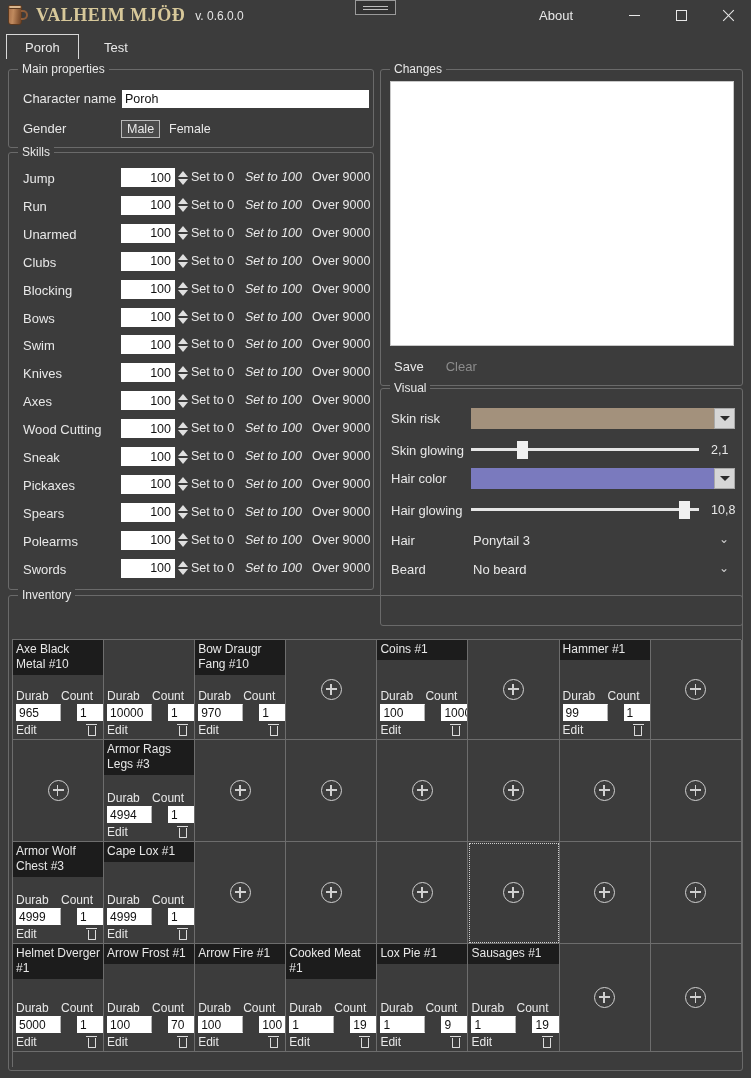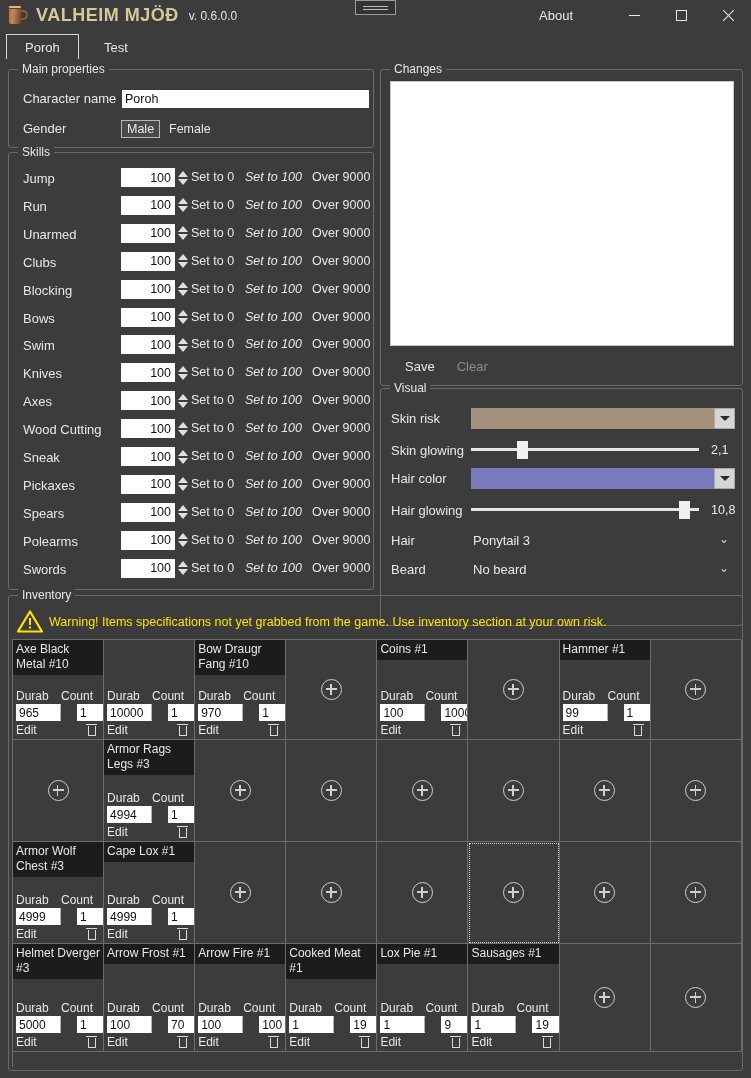--- a/index.html
+++ b/index.html
@@ -29,21 +29,21 @@
   }
   .mug-foam {
     position: absolute; left: 4px; top: 2px; width: 14px; height: 4px;
     background: #d9b68e; border: 1px solid #5b391f; border-radius: 2px;
   }
   .mug-handle {
     position: absolute; left: 17px; top: 7px; width: 7px; height: 10px;
     border: 2px solid #8d5c39; border-left: none; border-radius: 0 6px 6px 0;
   }
   .app-title {
-    font-family: Liberation Sans, sans-serif;
+    font-family: Liberation Serif, serif;
     font-size: 18px; letter-spacing: 0.5px; color: #d7c89a;
     font-weight: bold; margin-left: 6px; white-space: nowrap;
   }
   .app-version { font-size: 12px; color: #e4e4e4; margin-left: 10px; white-space: nowrap; }
   .snap-handle {
     position: absolute; left: 355px; top: 0px; width: 41px; height: 15px;
     border: 1px solid #9a9a9a; background: #333333;
     display: flex; flex-direction: column; justify-content: center; align-items: center; gap: 2px;
   }
   .snap-handle i { display: block; width: 25px; height: 1px; background: #bdbdbd; }
@@ -128,21 +128,21 @@
   .sb0   { left: 182px; }
   .sb100 { left: 236px; font-style: italic; }
   .sb9k  { left: 303px; }
 
   
   #grp-changes { left: 380px; top: 69px; width: 363px; height: 317px; }
   .changes-box {
     position: absolute; left: 9px; top: 11px; width: 344px; height: 265px;
     background: #ffffff; border: 1px solid #c8c8c8;
   }
-  .changes-actions { position: absolute; left: 13px; top: 289px; display: flex; gap: 22px; margin-left: 11px; }
+  .changes-actions { position: absolute; left: 13px; top: 289px; display: flex; gap: 22px; }
   .act { font-size: 13px; color: #e8e8e8; }
   .act.disabled { color: #8c8c8c; }
 
   
   #grp-visual { left: 380px; top: 388px; width: 363px; height: 238px; }
   .v-label { position: absolute; left: 10px; font-size: 13px; color: #e8e8e8; }
   .swatch {
     position: absolute; left: 90px; height: 21px; width: 243px; border: none;
   }
   .swatch-drop {
@@ -519,30 +519,20 @@
     <div class="combo-val" style="top:144px;">Ponytail 3</div>
     <div class="combo-chev" style="top:143px;">⌄</div>
 
     <div class="v-label" style="top:173px;">Beard</div>
     <div class="combo-val" style="top:173px;">No beard</div>
     <div class="combo-chev" style="top:172px;">⌄</div>
   </div>
 
   <div class="group" id="grp-inv">
     <div class="legend">Inventory</div>
-    <div class="warn-bar">
-      <span class="warn-tri">
-        <svg width="26" height="23" viewBox="0 0 26 23">
-          <path d="M13 1.5 L25 21.5 L1 21.5 Z" fill="none" stroke="#ffe400" stroke-width="2.2" stroke-linejoin="round"></path>
-          <rect x="12" y="8" width="2" height="7" fill="#ffe400"></rect>
-          <rect x="12" y="16.5" width="2" height="2" fill="#ffe400"></rect>
-        </svg>
-      </span>
-      <span class="warn-text">Warning! Items specifications not yet grabbed from the game. Use inventory section at your own risk.</span>
-    </div>
     <div class="inv-grid" id="inv-grid">
         <div class="cell">
           <div class="item-name">Axe Black Metal #10</div>
           <div class="item-foot">
             <div class="dc-head">
               <span>Durab</span>
               <span>Count</span>
             </div>
             <div class="dc-inputs">
               <input value="965" style="">
@@ -738,21 +728,21 @@
         <div class="cell empty focused">
           <span class="plus-circle"></span>
         </div>
         <div class="cell empty">
           <span class="plus-circle"></span>
         </div>
         <div class="cell empty">
           <span class="plus-circle"></span>
         </div>
         <div class="cell">
-          <div class="item-name">Helmet Dverger #3</div>
+          <div class="item-name">Helmet Dverger #1</div>
           <div class="item-foot">
             <div class="dc-head">
               <span>Durab</span>
               <span>Count</span>
             </div>
             <div class="dc-inputs">
               <input value="5000" style="">
               <input value="1" style="">
             </div>
             <div class="edit-row">

